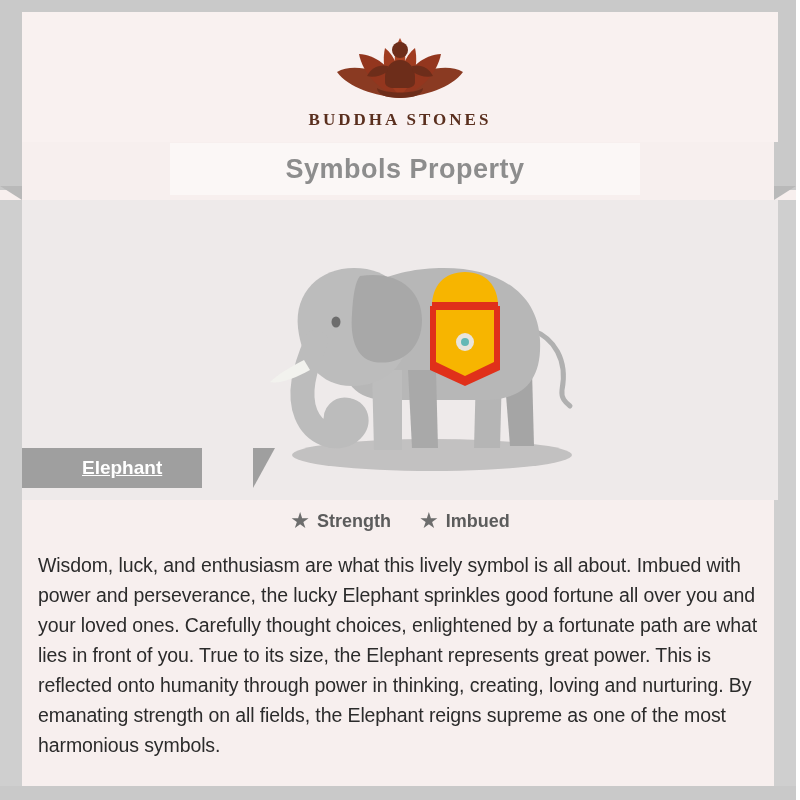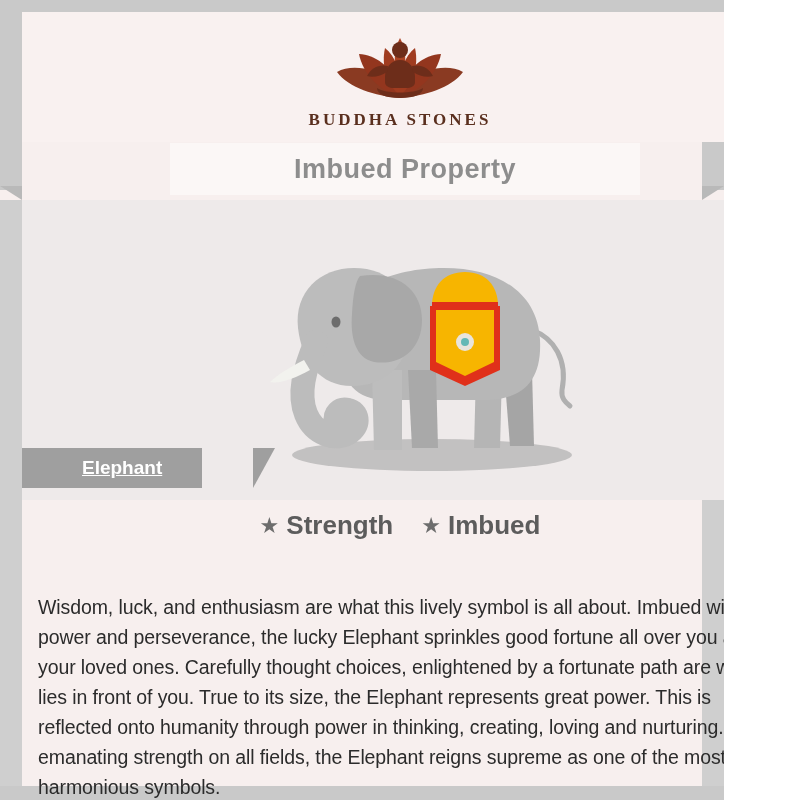--- a/index.html
+++ b/index.html
@@ -9,21 +9,21 @@
   body {
     width: 800px;
     height: 800px;
     font-family: "Liberation Sans", sans-serif;
     background: #ffffff;
     overflow: hidden;
   }
 
   #page {
     position: relative;
-    width: 724px;
+    width: 796px;
     height: 800px;
     background: #f7efee;
     overflow: hidden;
   }
 
   
   .band-top {
     position: absolute;
     top: 0; left: 0;
     width: 800px; height: 12px;
@@ -174,30 +174,30 @@
     display: flex;
     align-items: center;
     gap: 7px;
   }
   .star {
     color: #6d6d6d;
     font-size: 22px;
     line-height: 1;
   }
   .attr-label {
-    font-size: 26px;
+    font-size: 18px;
     font-weight: bold;
     color: #5c5c5c;
     text-align: right;
   }
 
   
   .description {
     position: absolute;
-    top: 572px;
+    top: 530px;
     left: 38px;
     width: 730px;
     font-size: 19.5px;
     line-height: 30px;
     color: #2b2b2b;
     letter-spacing: -0.1px;
   }
 </style>
 </head>
 <body>
@@ -239,21 +239,21 @@
           <path d="M107 46 C116 44 124 48 128 56 C122 58 114 56 108 52 Z"></path>
 
           <path d="M72 68 C80 74 110 74 118 68 C118 74 110 78 95 78 C80 78 72 74 72 68 Z"></path>
         </g>
       </svg>
     </span>
     <div class="brand-name">BUDDHA STONES</div>
   </div>
 
   <div class="title-bar">
-    <span class="title-text">Imbued Property</span>
+    <span class="title-text">Symbols Property</span>
   </div>
 
   <div class="image-area">
     <span class="elephant-svg">
       <svg width="380" height="270" viewBox="0 0 380 270" xmlns="http://www.w3.org/2000/svg">
 
         <ellipse cx="200" cy="245" rx="140" ry="16" fill="#9e9e9e" opacity="0.55"></ellipse>
 
         <path d="M300 120 C322 128 336 150 330 180 C329 188 333 192 338 196" stroke="#b0b0b0" stroke-width="5" fill="none" stroke-linecap="round"></path>
 

